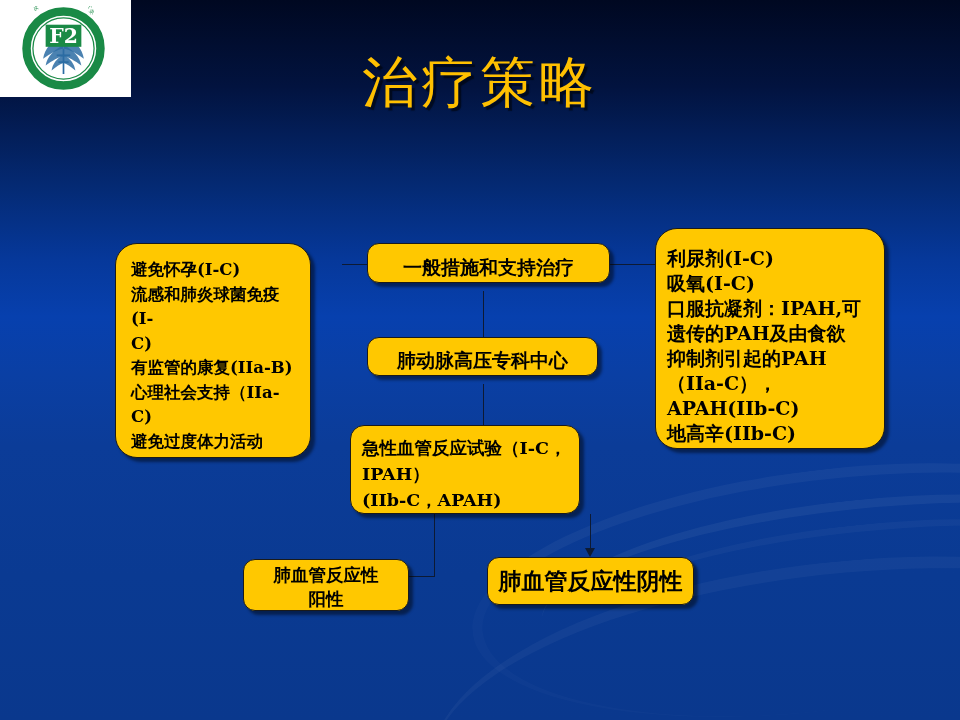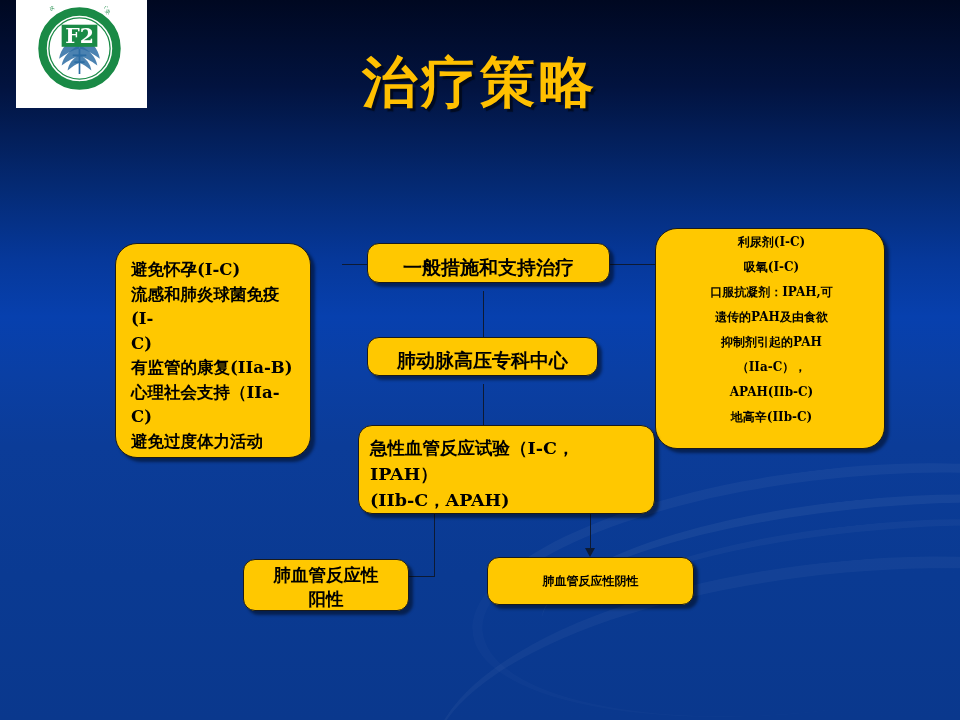--- a/index.html
+++ b/index.html
@@ -55,40 +55,40 @@
   .swirl-d {
     left: 600px; top: 525px;
     width: 520px; height: 110px;
     border-top: 7px solid rgba(255,255,255,0.035);
     transform: rotate(-6deg);
   }
 
   
   #logo-plate {
     position: absolute;
-    left: 16px; top: 0;
+    left: 0; top: 0;
     width: 131px;
-    height: 108px;
+    height: 97px;
     background: #ffffff;
   }
   #logo-seal {
     position: absolute;
     left: 21px; top: 6px;
     width: 85px; height: 85px;
   }
 
   
   #title {
     position: absolute;
     left: 0; top: 46px;
     width: 960px;
     text-align: center;
     font-family: "DejaVu Serif", "Liberation Serif", serif;
     font-size: 55px;
-    font-weight: 700;
+    font-weight: 400;
     color: #ffc000;
     letter-spacing: 4px;
     text-shadow: 3px 3px 1px rgba(0,0,0,0.55);
     white-space: nowrap;
   }
 
   
   .line {
     position: absolute;
     background: #0d1a33;
@@ -121,30 +121,30 @@
   #box-general   { left: 367px; top: 243px; width: 243px; height: 40px; border-radius: 12px; }
   #box-general .txt   { font-size: 19px; line-height: 46px; text-align: center; }
 
   #box-center    { left: 367px; top: 337px; width: 231px; height: 39px; border-radius: 12px; }
   #box-center .txt    { font-size: 19px; line-height: 45px; text-align: center; }
 
   #box-general-measures { left: 115px; top: 243px; width: 196px; height: 215px; border-radius: 22px; }
   #box-general-measures .txt { font-size: 16.5px; line-height: 24.5px; text-align: left; padding: 14px 10px 0 15px; }
 
   #box-drugs     { left: 655px; top: 228px; width: 230px; height: 221px; border-radius: 22px; }
-  #box-drugs .txt     { font-size: 12px; line-height: 25px; text-align: center; padding: 1px 8px 0 11px; }
-
-  #box-vaso      { left: 358px; top: 425px; width: 297px; height: 89px; border-radius: 14px; }
+  #box-drugs .txt     { font-size: 19px; line-height: 25px; text-align: left; padding: 17px 8px 0 11px; }
+
+  #box-vaso      { left: 350px; top: 425px; width: 230px; height: 89px; border-radius: 14px; }
   #box-vaso .txt      { font-size: 17.5px; line-height: 26px; text-align: left; padding: 9px 8px 0 11px; }
 
   #box-positive  { left: 243px; top: 559px; width: 166px; height: 52px; border-radius: 12px; }
   #box-positive .txt  { font-size: 17.5px; line-height: 24px; text-align: center; padding: 3px 4px 0 4px; }
 
   #box-negative  { left: 487px; top: 557px; width: 207px; height: 48px; border-radius: 12px; }
-  #box-negative .txt  { font-size: 12px; line-height: 46px; text-align: center; }
+  #box-negative .txt  { font-size: 23px; line-height: 46px; text-align: center; }
 </style>
 </head>
 <body>
 
 <div id="slide">
 
   <div class="swirl swirl-a"></div>
   <div class="swirl swirl-b"></div>
   <div class="swirl swirl-c"></div>
   <div class="swirl swirl-d"></div>

